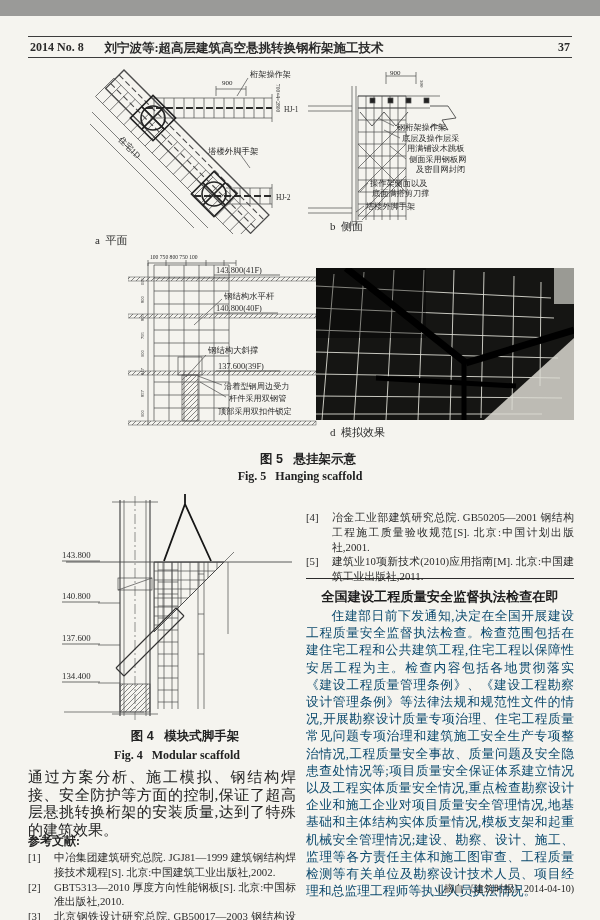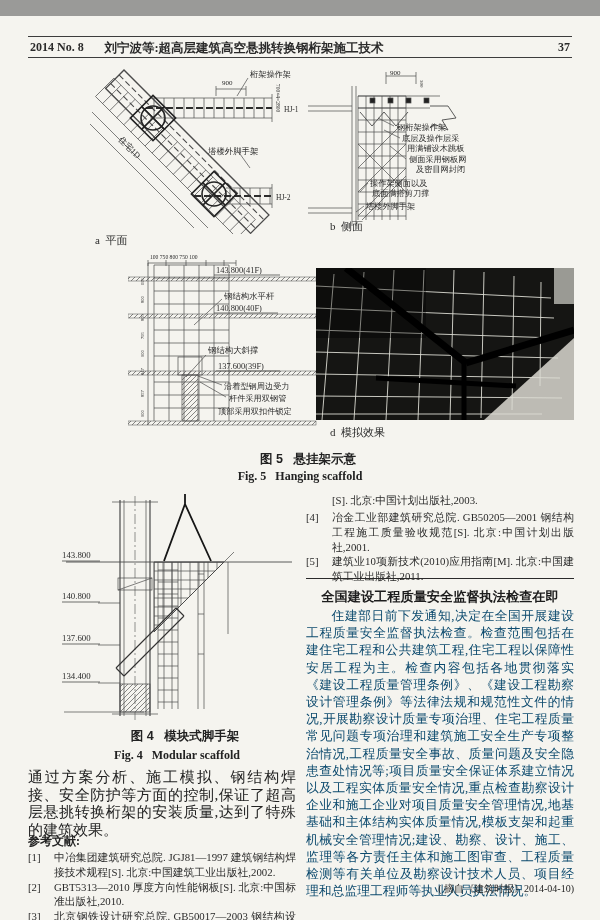--- a/index.html
+++ b/index.html
@@ -247,33 +247,32 @@
     <text x="4" y="185" font-size="8.8">134.400</text>
   </svg>
   <div class="abs figcap-zh" style="left:58px;width:238px;top:712px">图 4   模块式脚手架</div>
   <div class="abs figcap-en" style="left:58px;width:238px;top:732px">Fig. 4   Modular scaffold</div>
 
   <div class="abs para" style="left:28px;width:268px;top:753px">通过方案分析、施工模拟、钢结构焊接、安全防护等方面的控制,保证了超高层悬挑转换桁架的安装质量,达到了特殊的建筑效果。</div>
   <div class="abs refs-head" style="left:28px;top:817px">参考文献:</div>
   <div class="abs" style="left:28px;width:268px;top:834px">
     <div class="ref">
       <span class="ref-num">[1]</span>
-      <span class="ref-text">中冶集团建筑研究总院. JGJ81—1997 建筑钢结构焊接技术规程[S]. 北京:中国建筑工业出版社,2002.</span>
+      <span class="ref-text">中冶集团建筑研究总院. JGJ81—1999 建筑钢结构焊接技术规程[S]. 北京:中国建筑工业出版社,2002.</span>
     </div>
     <div class="ref">
       <span class="ref-num">[2]</span>
       <span class="ref-text">GBT5313—2010 厚度方向性能钢板[S]. 北京:中国标准出版社,2010.</span>
     </div>
     <div class="ref">
       <span class="ref-num">[3]</span>
       <span class="ref-text">北京钢铁设计研究总院. GB50017—2003 钢结构设计规范</span>
     </div>
   </div>
 
-  <div class="abs ref-cont" style="left:306px;width:268px;top:477px">[S]. 北京:中国计划出版社,2003.</div>
   <div class="abs" style="left:306px;width:268px;top:494px">
     <div class="ref">
       <span class="ref-num">[4]</span>
       <span class="ref-text">冶金工业部建筑研究总院. GB50205—2001 钢结构工程施工质量验收规范[S]. 北京:中国计划出版社,2001.</span>
     </div>
     <div class="ref">
       <span class="ref-num">[5]</span>
       <span class="ref-text">建筑业10项新技术(2010)应用指南[M]. 北京:中国建筑工业出版社,2011.</span>
     </div>
   </div>

